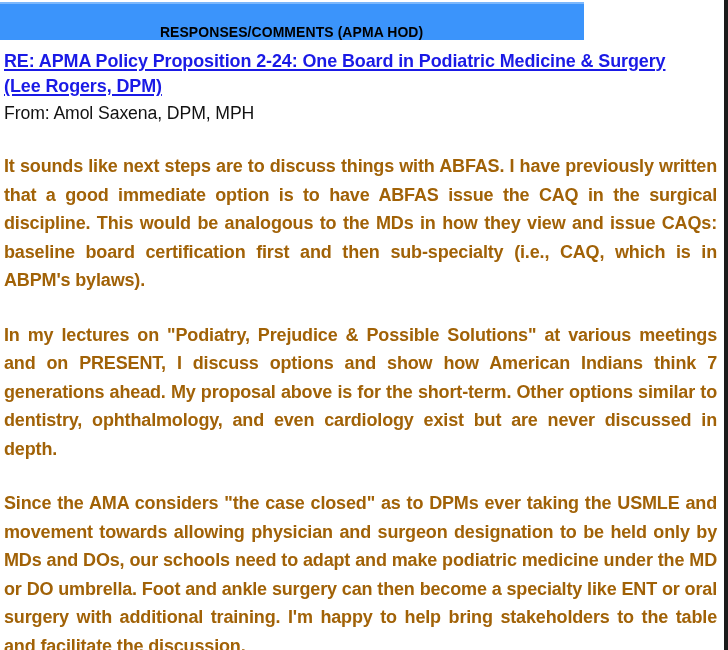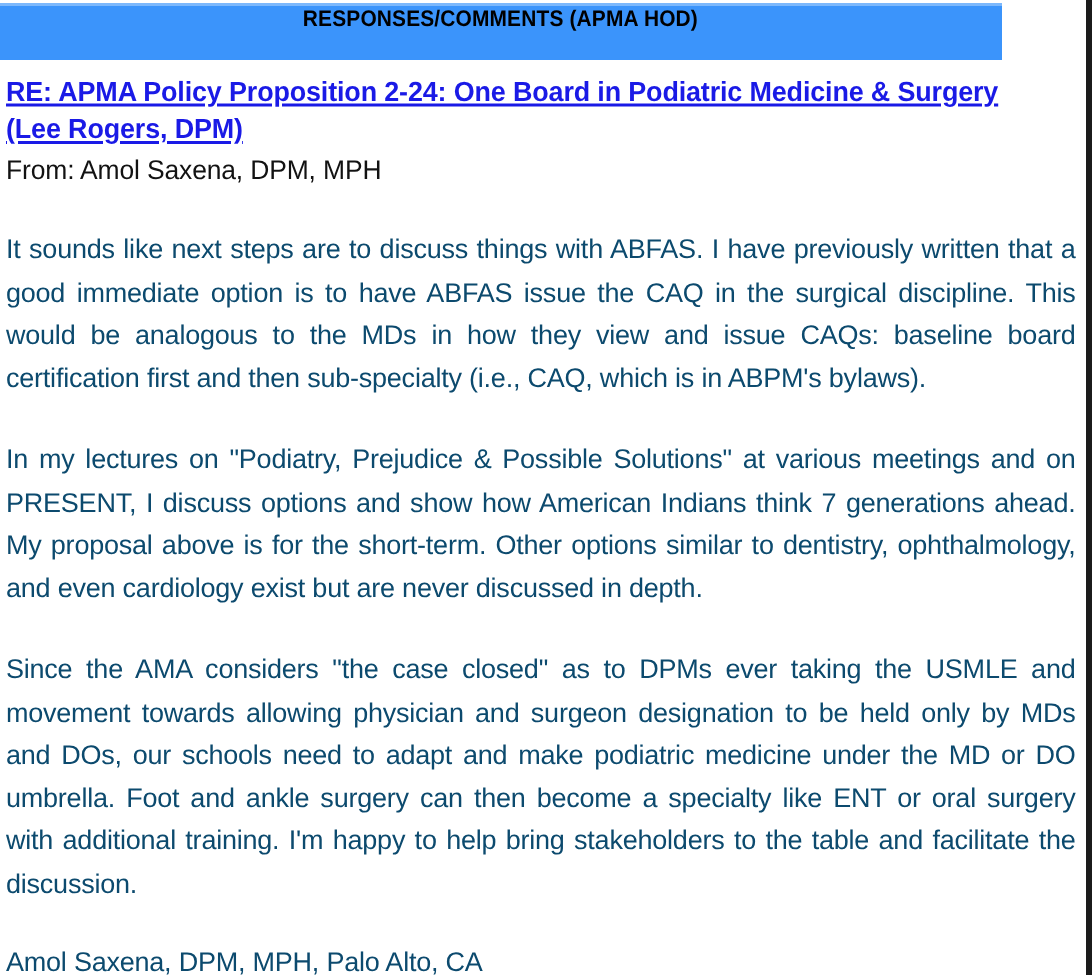--- a/index.html
+++ b/index.html
@@ -23,25 +23,25 @@
     box-sizing: border-box;
     border-right: 4px solid #1b1b1b;
     overflow: hidden;
   }
 
   
   .header-band {
     position: absolute;
     top: 2px;
     left: 0;
-    width: 668px;
+    width: 584px;
     height: 38px;
     background: #3b94fb;
     display: flex;
-    align-items: flex-start;
+    align-items: flex-end;
     justify-content: center;
     box-sizing: border-box;
     border-top: 2px solid #7cb8fc;
   }
   .header-title {
     color: #000000;
     font-weight: 700;
     font-size: 15px;
     letter-spacing: 0.1px;
     font-family: "Liberation Sans", "DejaVu Sans", sans-serif;
@@ -82,27 +82,28 @@
     color: #121212;
     margin: 2px 0 0 0;
     letter-spacing: -0.1px;
     transform: scaleX(0.98);
     transform-origin: left center;
   }
 
   .body-par {
     font-size: 18px;
     line-height: 28.5px;
-    color: #0c4a6e;
+    color: #a16207;
     text-align: justify;
     text-justify: inter-word;
     margin: 0;
     padding: 0;
     letter-spacing: -0.15px;
     word-spacing: 0px;
+    font-weight: bold;
   }
   .body-par.last-left {
     text-align: left;
   }
 
   .spacer {
     height: 26px;
   }
   .spacer-small {
     height: 24px;

